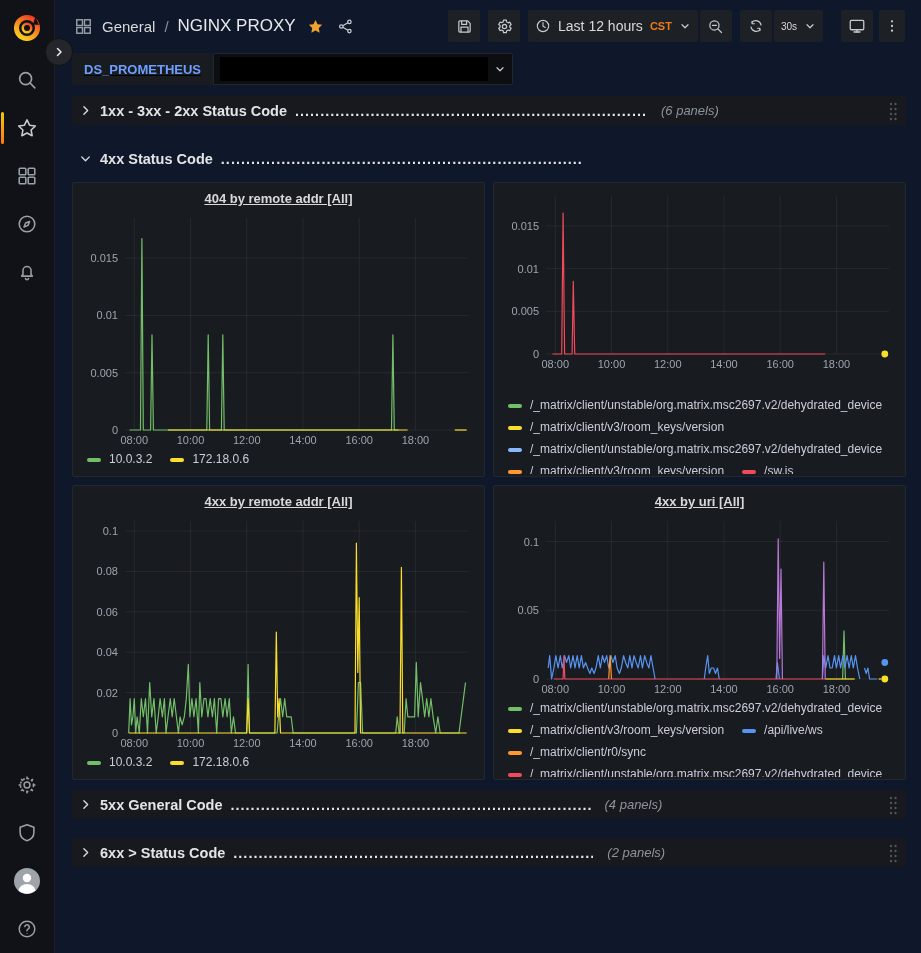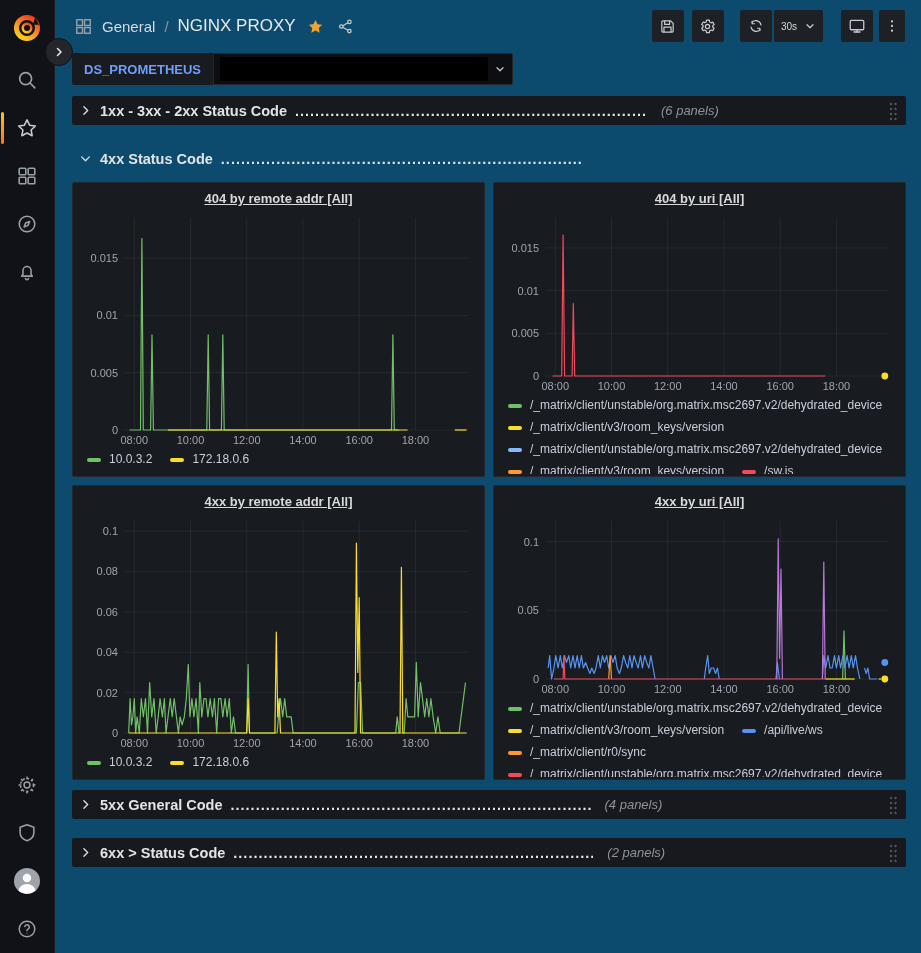--- a/index.html
+++ b/index.html
@@ -1,18 +1,18 @@
 <!DOCTYPE html>
 <html><head>
 <meta charset="utf-8">
 <style>
   * { margin:0; padding:0; box-sizing:border-box; }
   html,body { background:#0b0c0e; }
   body { font-family:"Liberation Sans", sans-serif; }
-  .app { position:relative; width:921px; height:953px; background:#0c4a6e; display:flex; overflow:hidden; }
+  .app { position:relative; width:921px; height:953px; background:#0f172a; display:flex; overflow:hidden; }
 
   
   .sidebar { width:55px; flex:0 0 55px; background:#111217; border-right:1px solid rgba(255,255,255,0.05); display:flex; flex-direction:column; align-items:stretch; }
   .logo-wrap { height:56px; display:flex; align-items:center; justify-content:center; cursor:pointer; }
   .nav-item { height:48px; display:flex; align-items:center; justify-content:center; position:relative; cursor:pointer; }
   .nav-item svg { display:block; }
   .nav-item.active::before { content:""; position:absolute; left:1px; top:8px; bottom:8px; width:3px; border-radius:2px; background:linear-gradient(#f2cc0c,#ff780a); }
   .sidebar .spacer { flex:1; }
   .expand-btn { position:absolute; left:45px; top:38px; width:28px; height:28px; border-radius:50%; background:#24262b; border:1px solid #121317; display:flex; align-items:center; justify-content:center; z-index:9; cursor:pointer; }
 
@@ -29,21 +29,21 @@
   .toolbar { display:flex; align-items:center; }
   .tb-group { display:flex; align-items:center; gap:2px; }
   .tb-gap { width:8px; } .tb-gap-lg { width:18px; } .tb-gap-sm { width:6px; }
   .tb-btn { height:32px; min-width:32px; padding:0 7px; background:#1d2025; border:none; border-radius:2px; color:#c7ccd1; display:flex; align-items:center; justify-content:center; gap:7px; cursor:pointer; font-family:inherit; }
   .tb-btn.narrow { min-width:26px; padding:0 4px; }
   .tp-label { font-size:14px; color:#d8d9da; }
   .tp-tz { font-size:11px; font-weight:700; color:#eb7b18; }
   .tp-int { font-size:10px; color:#d8d9da; }
 
   
-  .submenu { flex:0 0 40px; display:flex; align-items:center; gap:16px; padding:0 16px 6px 17px; }
+  .submenu { flex:0 0 40px; display:flex; align-items:center; gap:16px; padding:0 16px 6px 17px;text-decoration:underline; }
   .var-group { display:flex; align-items:stretch; height:32px; }
   .var-label { display:flex; align-items:center; padding:0 12px; background:#181b1f; color:#6e9fff; font-size:13px; font-weight:600; border-radius:2px 0 0 2px; cursor:pointer; }
   .var-value { display:flex; align-items:center; gap:6px; background:#0d0e12; border:1px solid #24262c; border-radius:0 2px 2px 0; padding:0 6px; cursor:pointer; }
   .redact { width:268px; height:24px; background:#000; }
   .var-simple { display:flex; align-items:center; gap:7px; background:#181b1f; padding:0 10px; border-radius:2px; color:#d8d9da; font-size:14px; cursor:pointer; }
 
   
   .dash { flex:1; padding:2px 15px 0 17px; overflow:hidden; }
   .row-header { height:29px; display:flex; align-items:center; gap:8px; padding:0 7px; margin-top:19px; cursor:pointer; border-radius:2px; }
   .row-header.collapsed { background:#17191e; }
@@ -188,20 +188,40 @@
           </svg>
         </button>
         <span class="tb-gap"></span>
         <button class="tb-btn">
           <svg width="17" height="17" viewBox="0 0 24 24" fill="none" stroke="#c7ccd1" stroke-width="1.7">
             <circle cx="12" cy="12" r="3"></circle>
             <path d="M19.4 13.2a7.6 7.6 0 0 0 0-2.4l2-1.5-2-3.4-2.3.9a7.6 7.6 0 0 0-2.1-1.2L14.6 3h-4l-.4 2.4a7.6 7.6 0 0 0-2.1 1.2l-2.3-.9-2 3.4 2 1.5a7.6 7.6 0 0 0 0 2.4l-2 1.5 2 3.4 2.3-.9a7.6 7.6 0 0 0 2.1 1.2l.4 2.4h4l.4-2.4a7.6 7.6 0 0 0 2.1-1.2l2.3.9 2-3.4z" stroke-linejoin="round"></path>
           </svg>
         </button>
         <span class="tb-gap"></span>
+        <div class="tb-group">
+          <button class="tb-btn">
+            <svg width="16" height="16" viewBox="0 0 24 24" fill="none" stroke="#c7ccd1" stroke-width="1.7" stroke-linecap="round">
+              <circle cx="12" cy="12" r="8.5"></circle>
+                <path d="M12 7v5.2l3.4 2"></path>
+            </svg>
+            <span class="tp-label">Last 12 hours</span>
+            <span class="tp-tz">CST</span>
+            <svg width="12" height="12" viewBox="0 0 24 24" fill="none" stroke="#c7ccd1" stroke-width="2.4" stroke-linecap="round" stroke-linejoin="round">
+                <path d="M6 9.5l6 6 6-6"></path>
+              </svg>
+          </button>
+          <button class="tb-btn">
+            <svg width="17" height="17" viewBox="0 0 24 24" fill="none" stroke="#c7ccd1" stroke-width="1.7" stroke-linecap="round">
+              <circle cx="10.5" cy="10.5" r="6.5"></circle>
+                <line x1="15.3" y1="15.3" x2="20.5" y2="20.5"></line>
+                <line x1="7.8" y1="10.5" x2="13.2" y2="10.5"></line>
+            </svg>
+          </button>
+        </div>
         <span class="tb-gap"></span>
         <div class="tb-group">
           <button class="tb-btn">
             <svg width="16" height="16" viewBox="0 0 24 24" fill="none" stroke="#c7ccd1" stroke-width="1.8" stroke-linecap="round">
               <path d="M19.5 10.5A8 8 0 0 0 6 6.2"></path>
                 <path d="M6.2 5.2v3.4h3.4" stroke-linejoin="round"></path>
               <path d="M4.5 13.5A8 8 0 0 0 18 17.8"></path>
                 <path d="M17.8 18.8v-3.4h-3.4" stroke-linejoin="round"></path>
             </svg>
           </button>
@@ -308,21 +328,20 @@
                 <span class="legend-swatch" style="background: rgb(115, 191, 105);"></span>
                 <span>10.0.3.2</span>
               </span>
               <span class="legend-item">
                 <span class="legend-swatch" style="background: rgb(250, 222, 42);"></span>
                 <span>172.18.0.6</span>
               </span>
             </div>
         </section>
         <section class="panel">
-          <h2 class="panel-title">404 by uri [All]</h2>
           <div class="chart"><svg width="395" height="184" font-family="Liberation Sans, sans-serif">
                 <line x1="53.277868852459015" y1="8" x2="53.277868852459015" y2="166" stroke="rgba(204,204,220,0.08)"></line>
                 <line x1="109.50737704918032" y1="8" x2="109.50737704918032" y2="166" stroke="rgba(204,204,220,0.08)"></line>
                 <line x1="165.73688524590165" y1="8" x2="165.73688524590165" y2="166" stroke="rgba(204,204,220,0.08)"></line>
                 <line x1="221.96639344262294" y1="8" x2="221.96639344262294" y2="166" stroke="rgba(204,204,220,0.08)"></line>
                 <line x1="278.19590163934424" y1="8" x2="278.19590163934424" y2="166" stroke="rgba(204,204,220,0.08)"></line>
                 <line x1="334.42540983606557" y1="8" x2="334.42540983606557" y2="166" stroke="rgba(204,204,220,0.08)"></line>
                 <line x1="44" y1="166" x2="387" y2="166" stroke="rgba(204,204,220,0.08)"></line>
                 <line x1="44" y1="123.29729729729729" x2="387" y2="123.29729729729729" stroke="rgba(204,204,220,0.08)"></line>
                 <line x1="44" y1="80.5945945945946" x2="387" y2="80.5945945945946" stroke="rgba(204,204,220,0.08)"></line>

